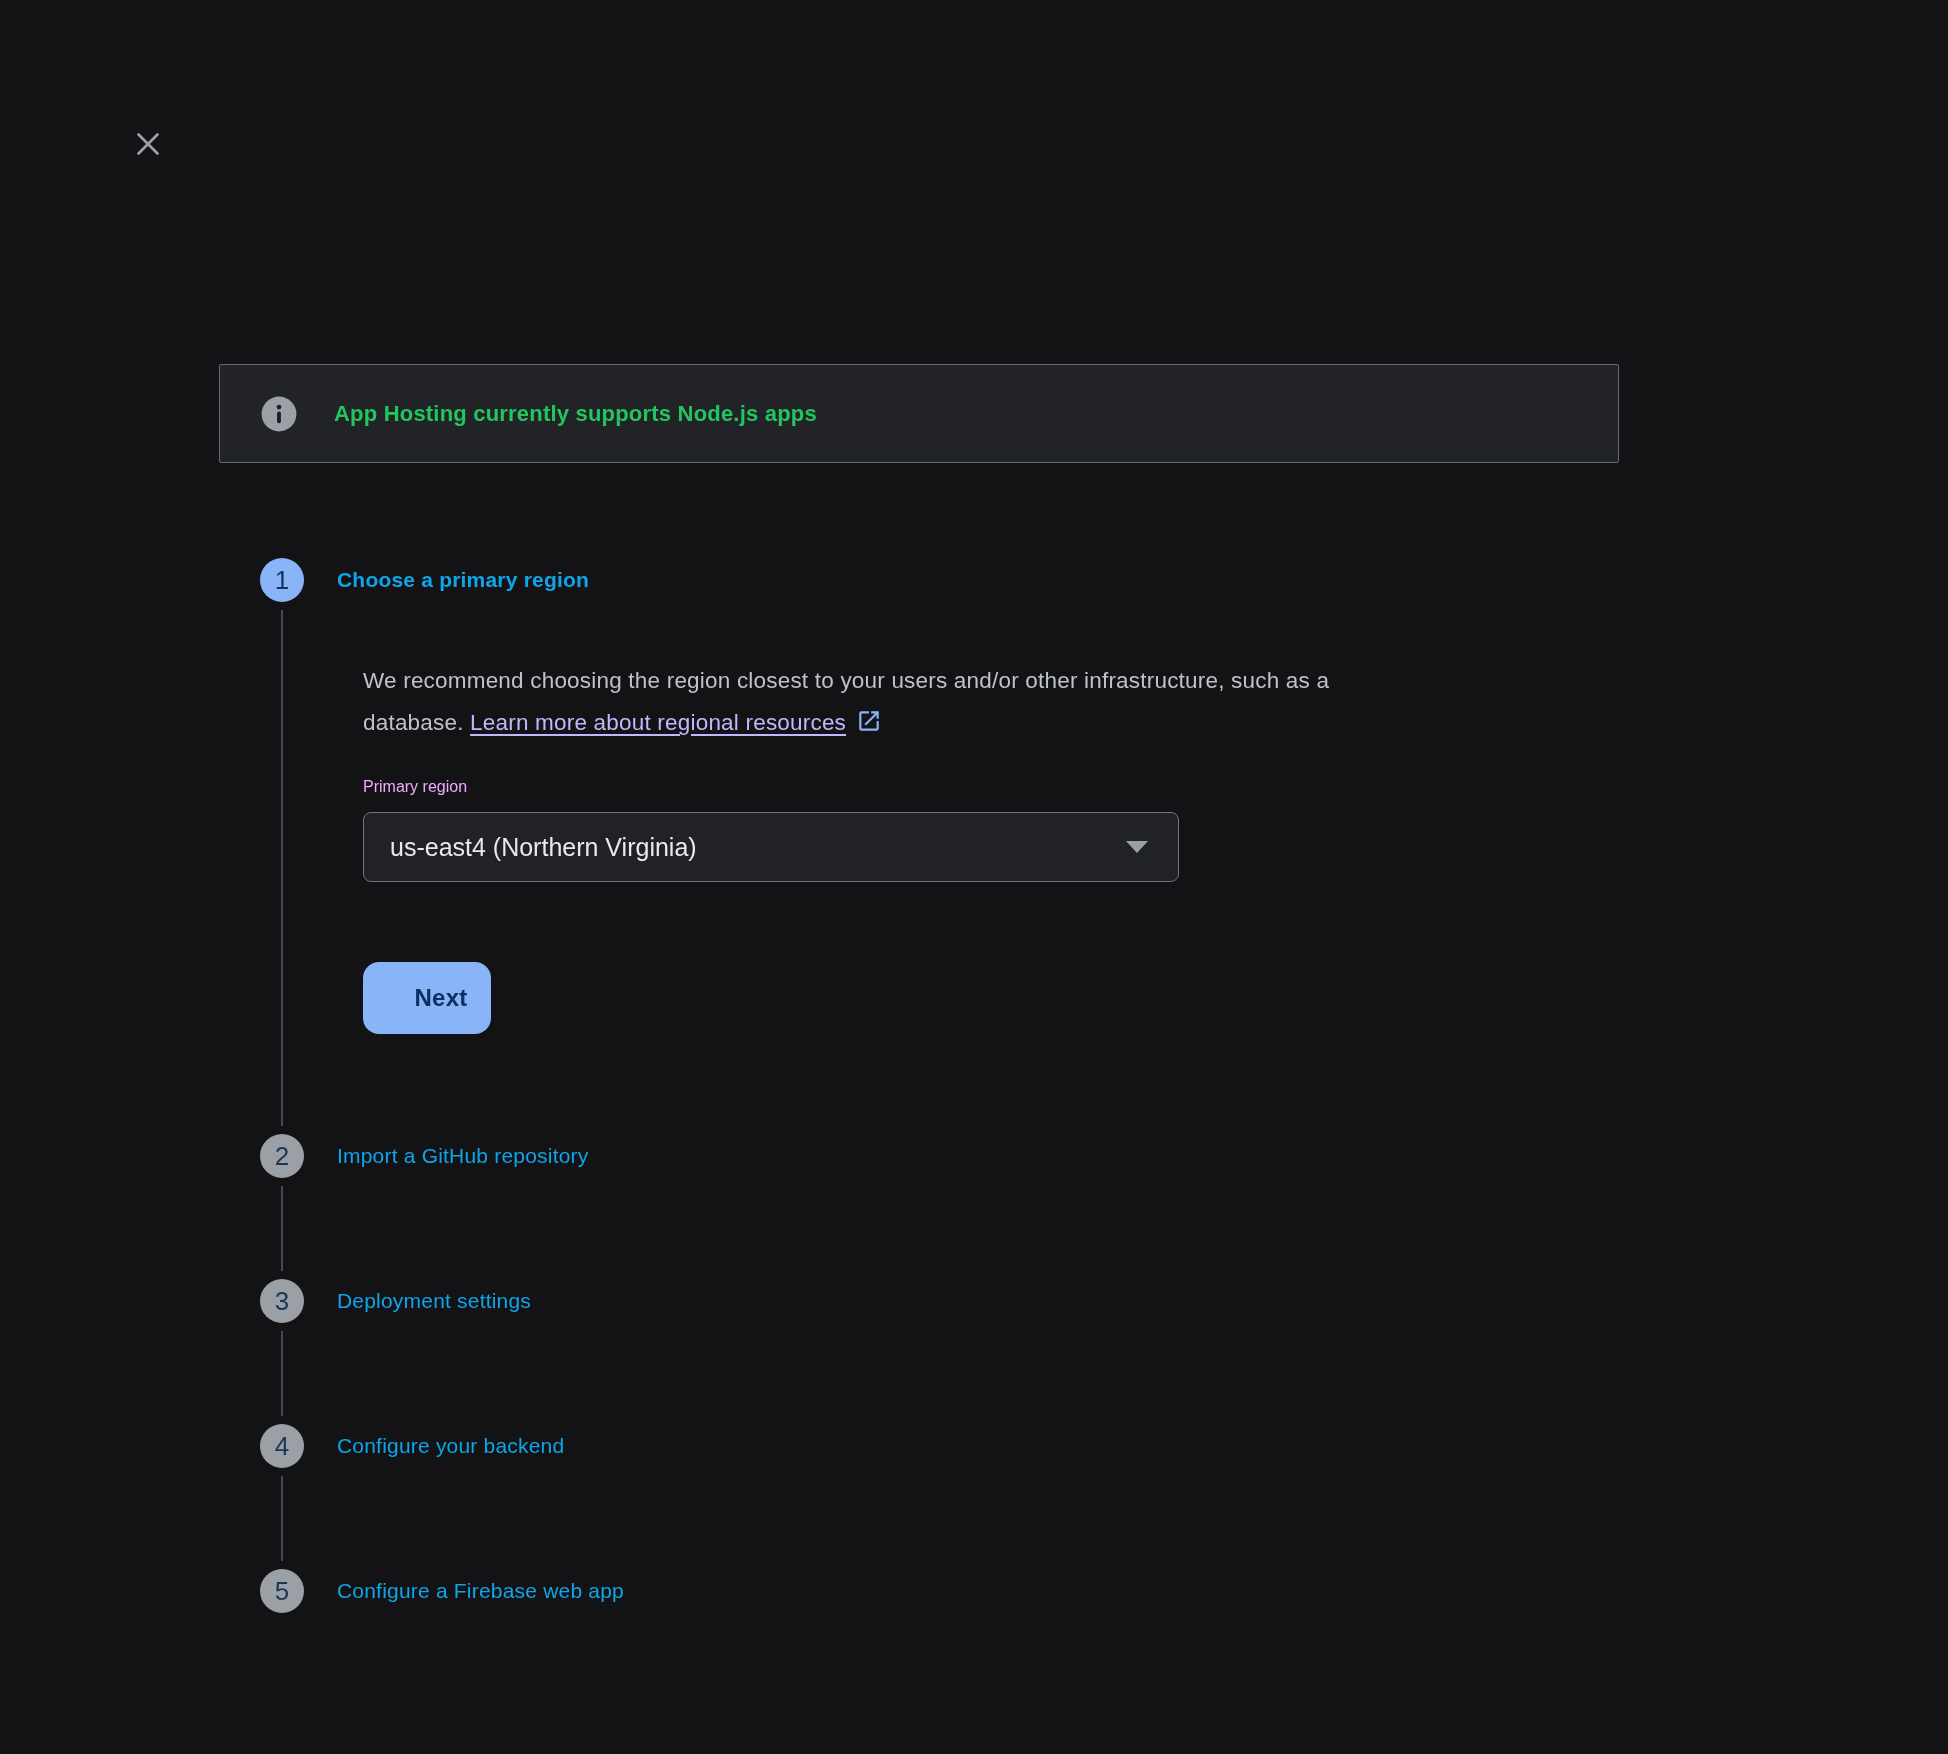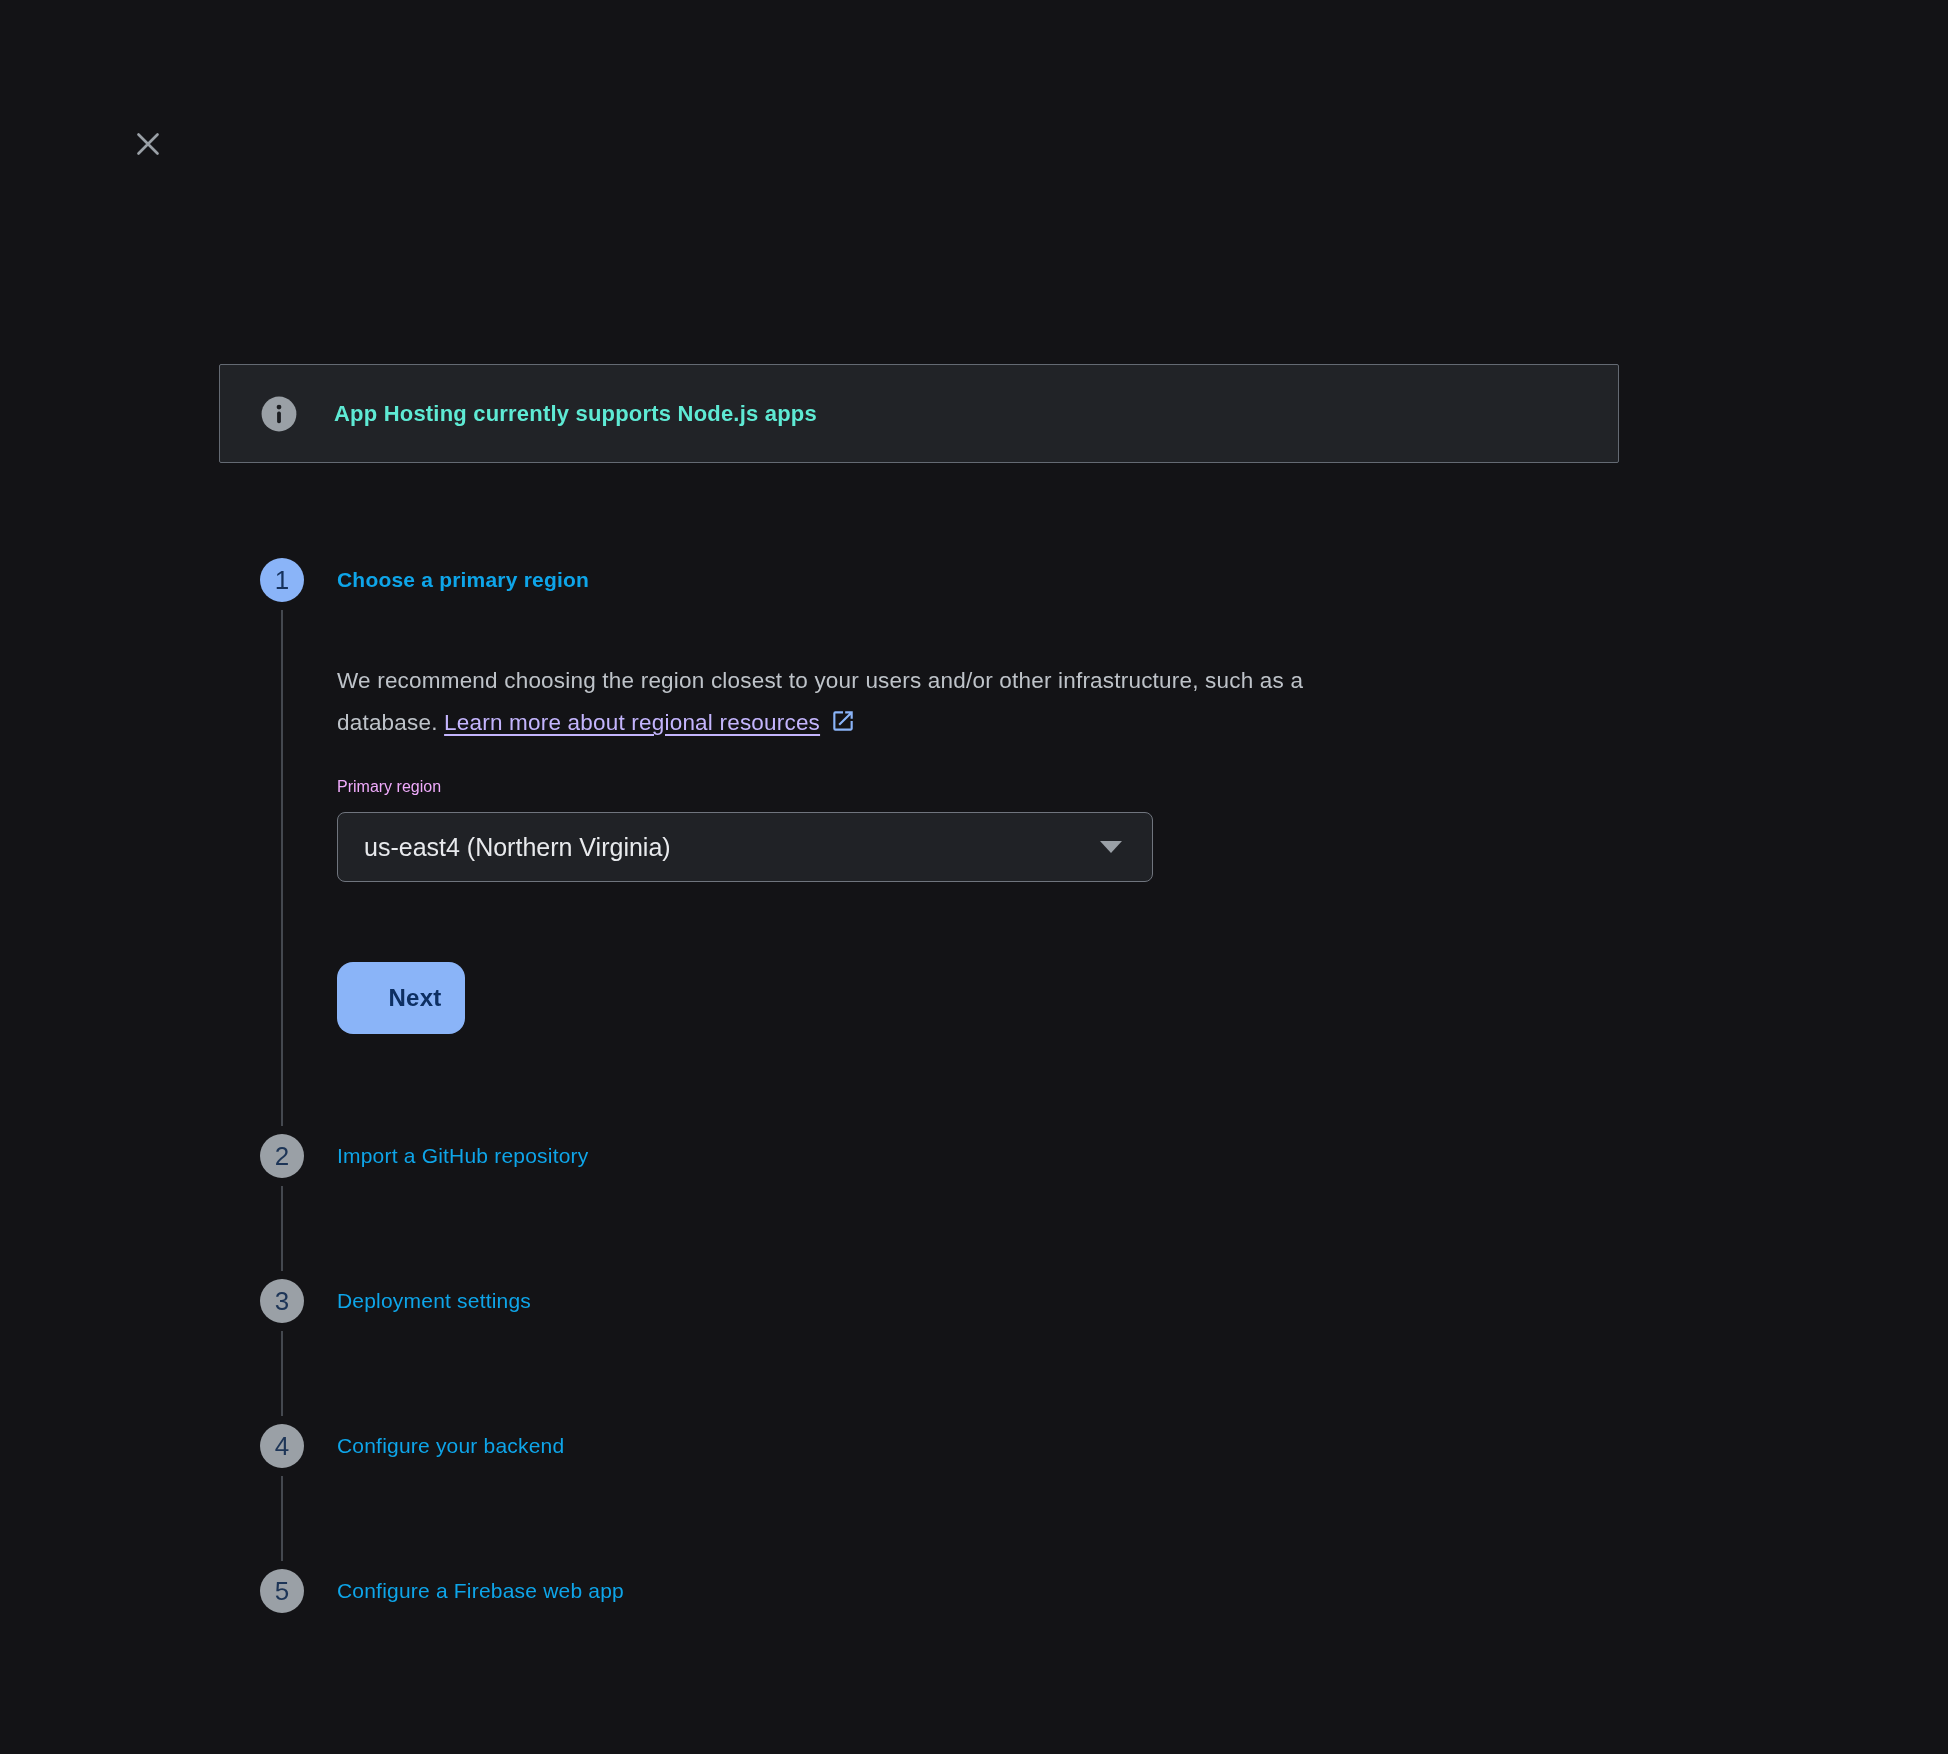--- a/index.html
+++ b/index.html
@@ -28,42 +28,42 @@
   }
 
   
   .banner {
     position: absolute; top: 364px; left: 219px;
     width: 1400px; height: 99px;
     background: #212327; border: 1px solid #646a73; border-radius: 2px;
     display: flex; align-items: center; padding: 0 40px; gap: 36px;
   }
   .info-icon { width: 38px; height: 38px; flex: 0 0 auto; }
-  .banner-text { font-size: 22px; font-weight: 700; color: #5eead4; letter-spacing: 0.2px; }
+  .banner-text { font-size: 22px; font-weight: 700; color: #22c55e; letter-spacing: 0.2px; }
 
   
   .stepper { position: absolute; top: 558px; left: 260px; width: 1340px; }
   .step { position: relative; }
   .step.has-line::before {
     content: ""; position: absolute; left: 21px; top: 52px; bottom: 8px;
     width: 2px; background: #44484f;
   }
   .step-head { display: flex; align-items: center; gap: 33px; height: 44px; }
   .badge {
     width: 44px; height: 44px; border-radius: 50%; flex: 0 0 auto;
     display: flex; align-items: center; justify-content: center;
     font-size: 26px; font-weight: 500;
   }
   .badge-active { background: #8ab4f8; color: #16325c; }
   .badge-idle   { background: #9aa0a6; color: #1d3557; }
   .step-title { font-size: 21px; color: #0ea5e9; letter-spacing: 0.2px; }
   .title-active { font-weight: 700; }
   .title-idle   { font-weight: 400; }
 
-  .step-body { margin-left: 77px; }
+  .step-body { margin-left: 103px; }
   .pad-after-1 { padding-bottom: 100px; }
   .pad-after   { padding-bottom: 101px; }
 
   .desc { margin-top: 58px; font-size: 22.5px; line-height: 42px; color: #bec3c9; letter-spacing: 0.2px; }
   .desc a {
     color: #c4b5fd; text-decoration: underline; text-underline-offset: 4px; cursor: pointer;
   }
   .ext-icon { display: inline-block; vertical-align: -4px; margin-left: 10px; width: 26px; height: 26px; }
 
   .field-label { margin-top: 34px; font-size: 16px; color: #f0abfc; }

